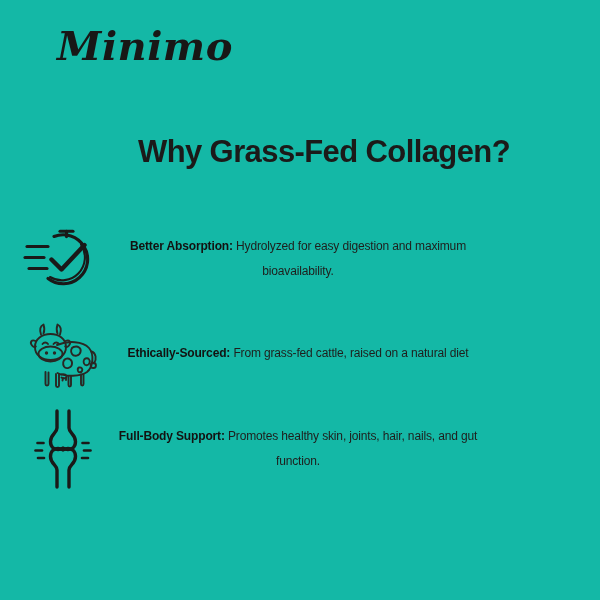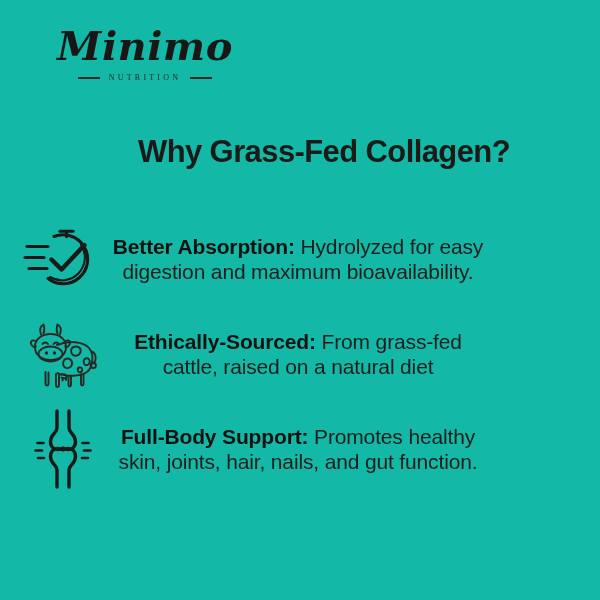--- a/index.html
+++ b/index.html
@@ -95,45 +95,40 @@
     width: 90px;
     height: 80px;
     display: flex;
     align-items: center;
     justify-content: center;
   }
   .benefit-text {
     flex: 0 0 380px;
     width: 380px;
     text-align: center;
-    font-size: 21px;
+    font-size: 12px;
     line-height: 25px;
     letter-spacing: -0.15px;
     color: #1f1e1c;
     padding: 0 4px;
     box-sizing: border-box;
   }
   .benefit-text b {
     font-weight: 700;
     color: #131211;
   }
   svg { display: block; overflow: visible; }
 </style>
 </head>
 <body>
 
 <div id="poster">
 
   <div class="brand">
     <div class="brand-wordmark">Minimo</div>
-    <div class="brand-sub">
-      <span class="brand-rule"></span>
-      <span class="brand-sub-text">NUTRITION</span>
-      <span class="brand-rule"></span>
-    </div>
   </div>
 
   <div class="headline">Why Grass-Fed Collagen?</div>
 
   <div class="benefits">
 
     <div class="benefit">
       <div class="benefit-icon">
         <svg width="78" height="66" viewBox="0 0 78 66" fill="none" stroke="#1a1918" stroke-width="3.1" stroke-linecap="round" stroke-linejoin="round" aria-hidden="true">
 

